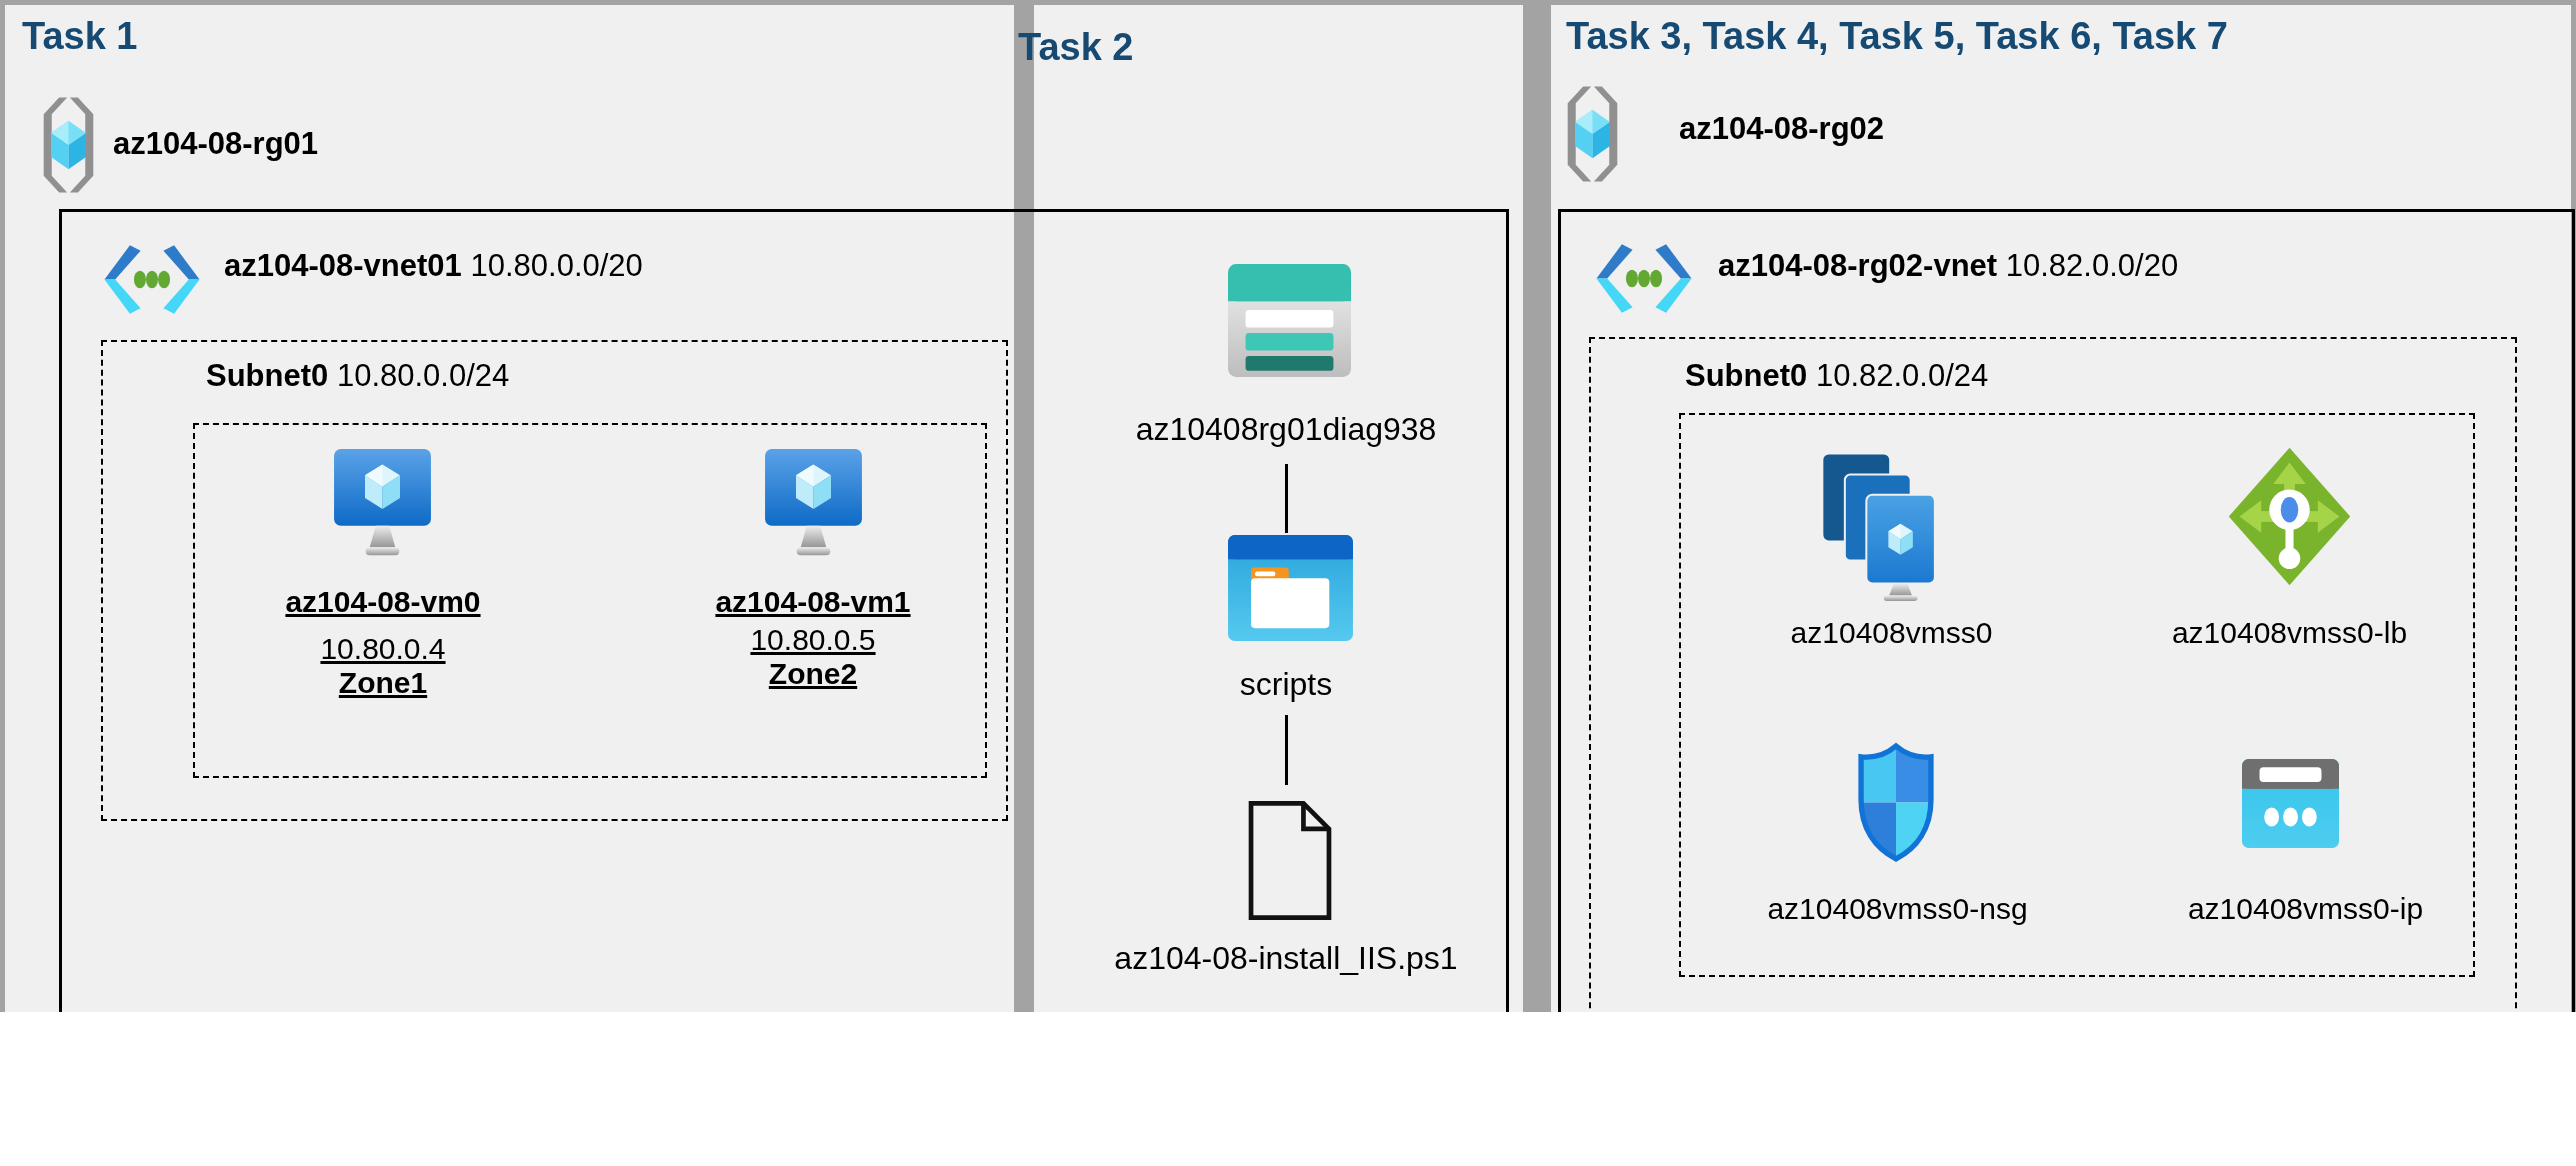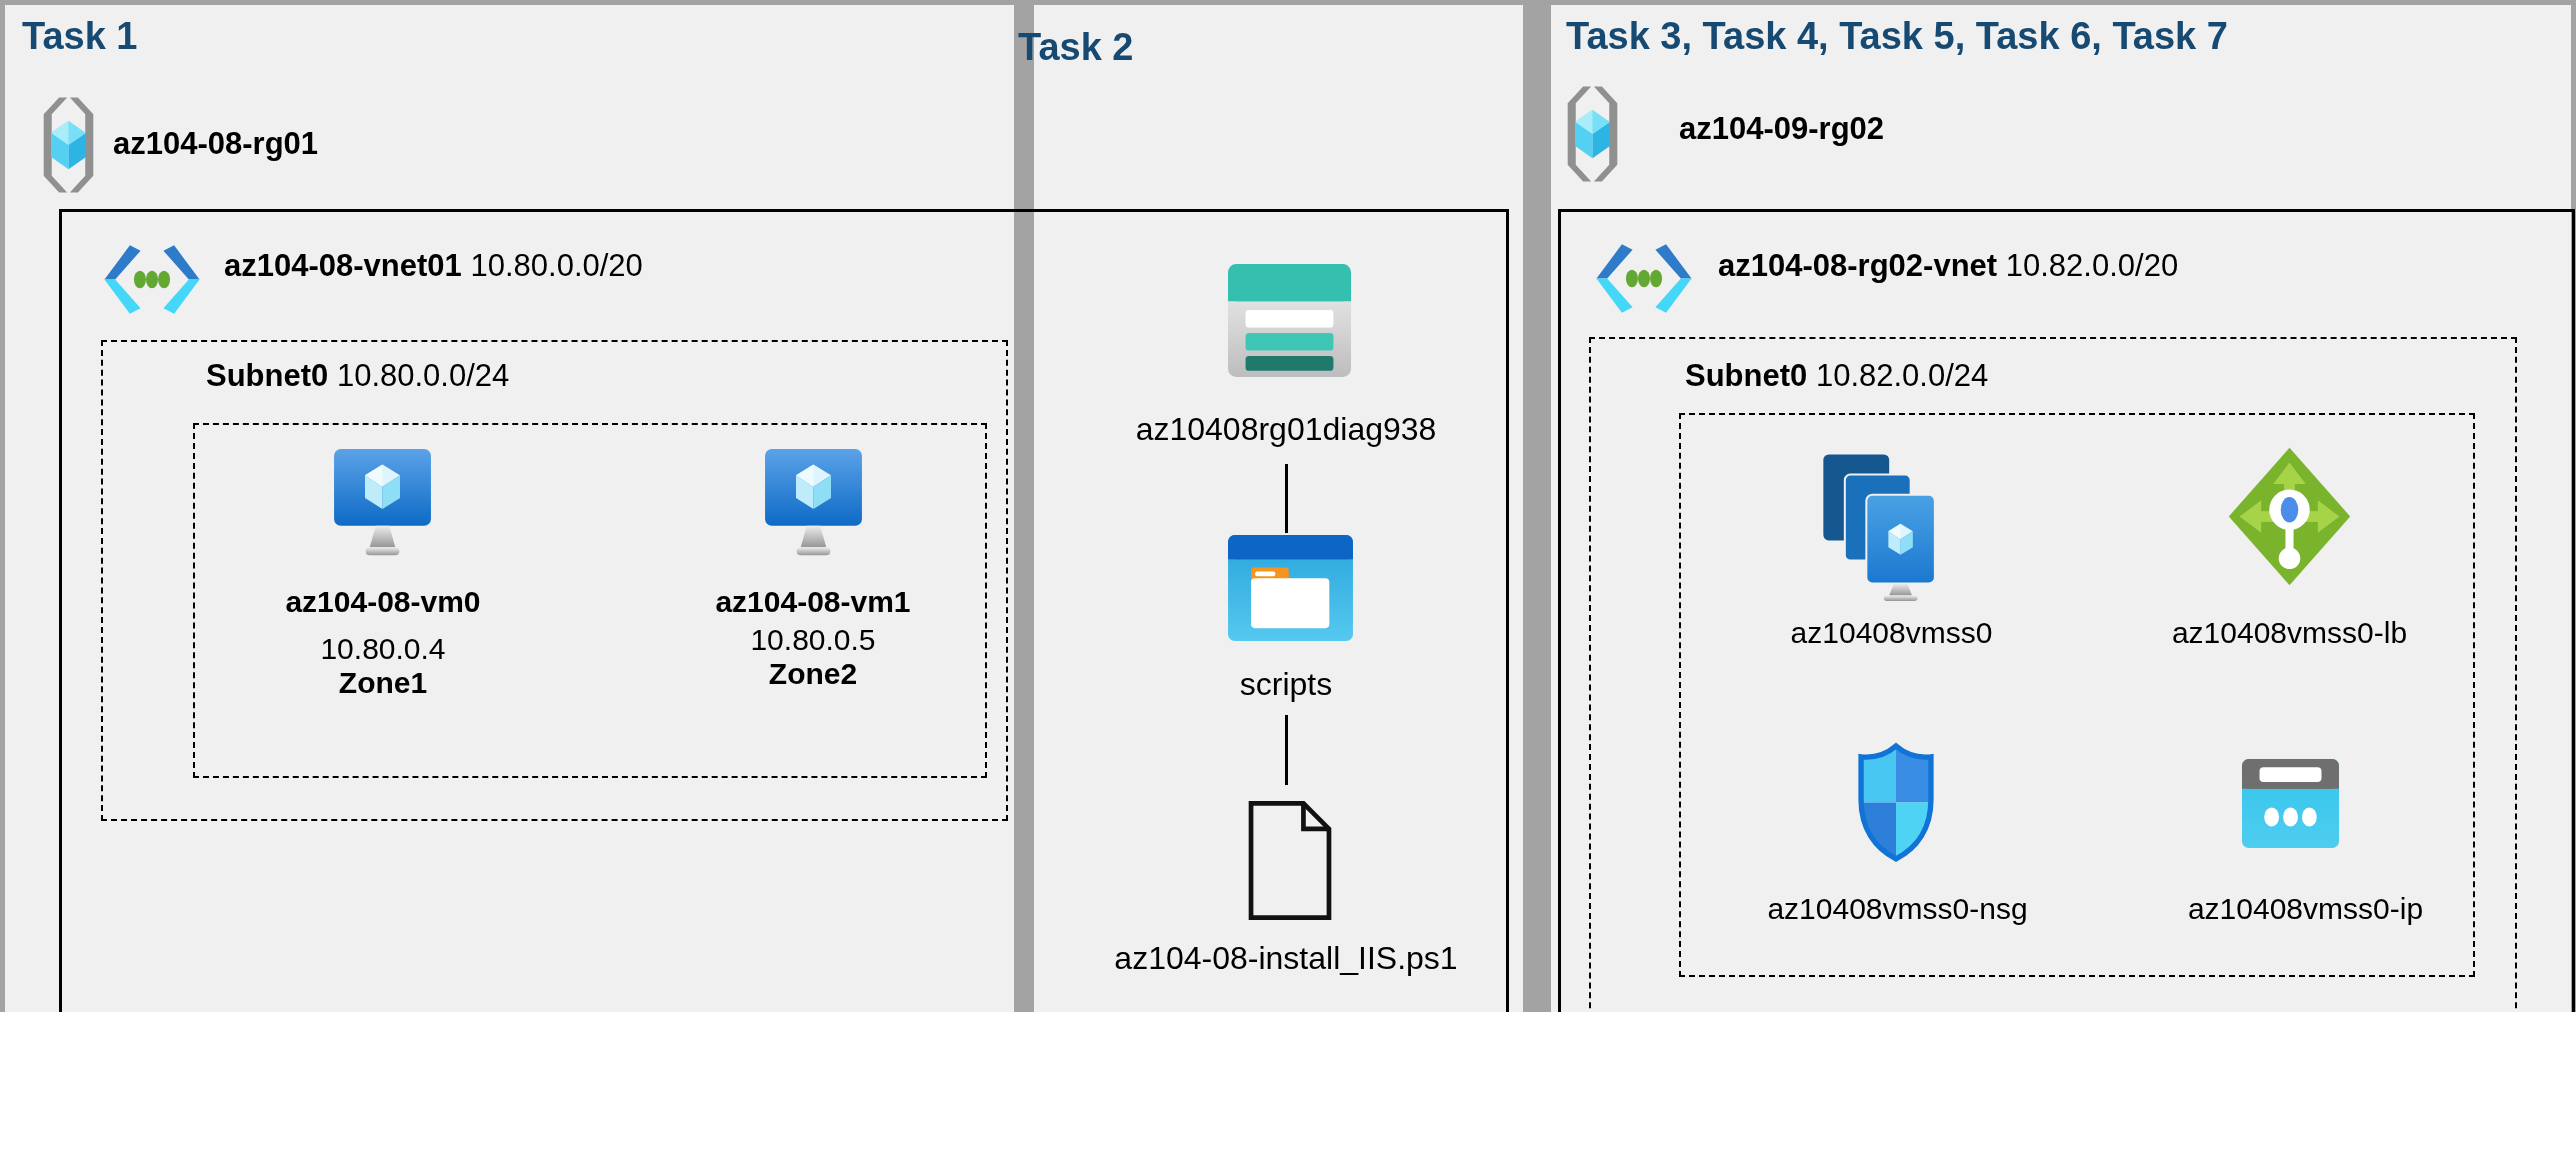--- a/index.html
+++ b/index.html
@@ -5,21 +5,21 @@
   html,body{margin:0;padding:0;background:#ffffff;}
   #stage{position:relative;width:2576px;height:1012px;background:#a3a3a3;
          font-family:"Liberation Sans",sans-serif;color:#000;overflow:hidden;}
   .panel{position:absolute;top:5.4px;height:1156px;background:#f0f0f0;}
   .task-title{position:absolute;font-weight:700;font-size:38px;color:#164a73;white-space:nowrap;}
   .solid-box{position:absolute;border:3.4px solid #000;}
   .dashed-box{position:absolute;border:2.7px dashed #000;}
   .res-label{position:absolute;font-size:31px;white-space:nowrap;}
   .b{font-weight:700;}
   .center-label{position:absolute;text-align:center;font-weight:400;white-space:nowrap;}
-  .stack{position:absolute;text-align:center;font-size:30px;line-height:1.14;}
+  .stack{position:absolute;text-align:center;font-size:30px;line-height:1.14;text-decoration:underline;}
   .vline{position:absolute;width:2.7px;background:#000;}
   .icon{position:absolute;}
 </style>
 </head>
 <body>
 
 <svg width="0" height="0" style="position:absolute" aria-hidden="true">
   <defs>
     <linearGradient id="gVm" x1="0" y1="0" x2="0" y2="1">
         <stop offset="0" stop-color="#5ba2e8"></stop>
@@ -75,21 +75,21 @@
     <polygon points="58,2 46,2 69,27 69,119 46,144 58,144 81,119 81,27" fill="#909090"></polygon>
     <use href="#rgcube" x="18" y="37"></use>
   </svg>
   <div class="res-label b" style="left:113px;top:126px">az104-08-rg01</div>
 
   <svg class="icon" style="left:1563px;top:85px" width="59" height="98" viewBox="0 0 88 146">
     <polygon points="30,2 42,2 19,27 19,119 42,144 30,144 7,119 7,27" fill="#909090"></polygon>
     <polygon points="58,2 46,2 69,27 69,119 46,144 58,144 81,119 81,27" fill="#909090"></polygon>
     <use href="#rgcube" x="18" y="37"></use>
   </svg>
-  <div class="res-label b" style="left:1679px;top:111px">az104-09-rg02</div>
+  <div class="res-label b" style="left:1679px;top:111px">az104-08-rg02</div>
 
   <div class="solid-box" style="left:59px;top:209px;width:1444px;height:880px"></div>
   <div class="solid-box" style="left:1558px;top:209px;width:1011px;height:880px"></div>
 
   <svg class="icon" style="left:100px;top:244px" width="104" height="71" viewBox="0 0 154 106">
     <polygon points="44,2 60,10 22,53 6,53" fill="#2e7bc9"></polygon>
     <polygon points="6,53 22,53 60,96 44,104" fill="#44d7f7"></polygon>
     <polygon points="110,2 94,10 132,53 148,53" fill="#2e7bc9"></polygon>
     <polygon points="148,53 132,53 94,96 110,104" fill="#44d7f7"></polygon>
     <ellipse cx="59" cy="53" rx="9" ry="13" fill="#63a832"></ellipse>

